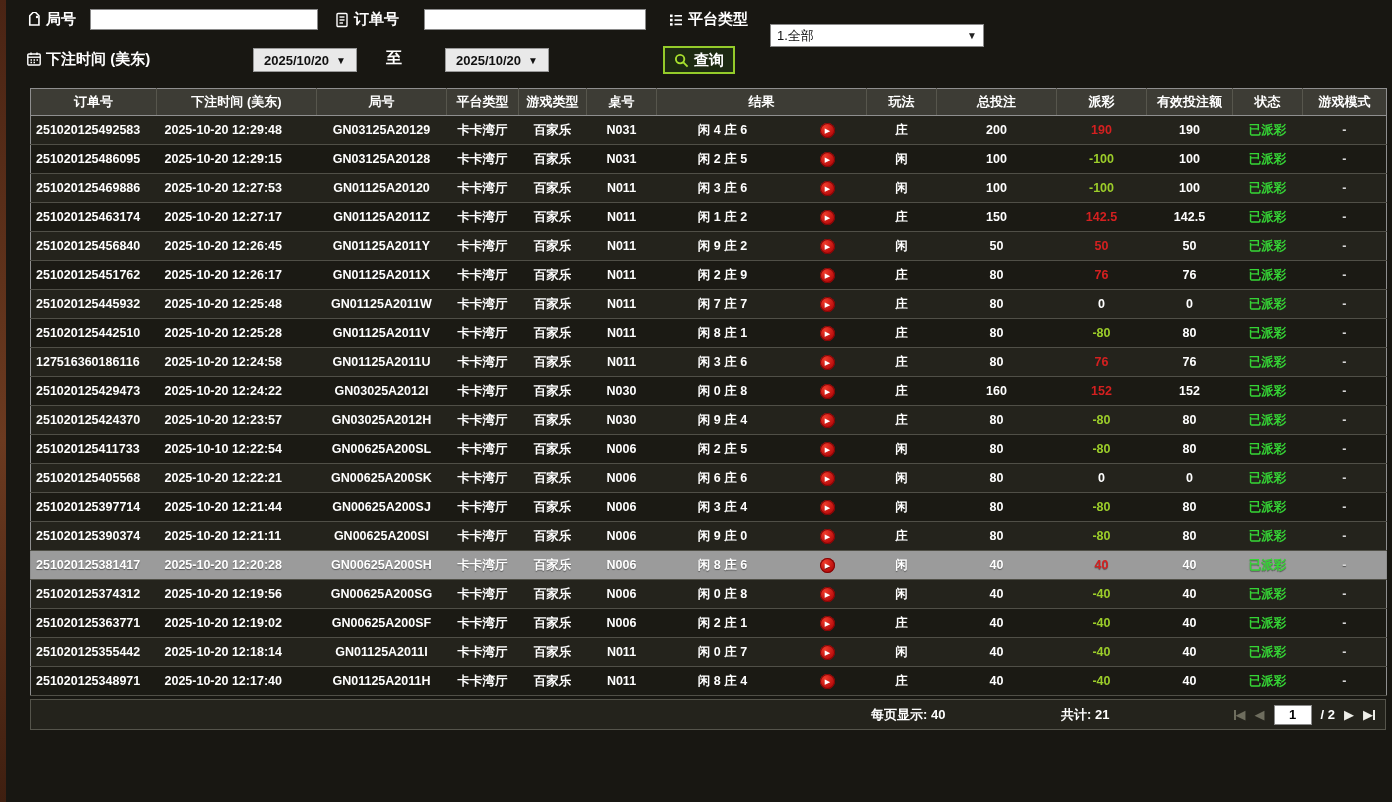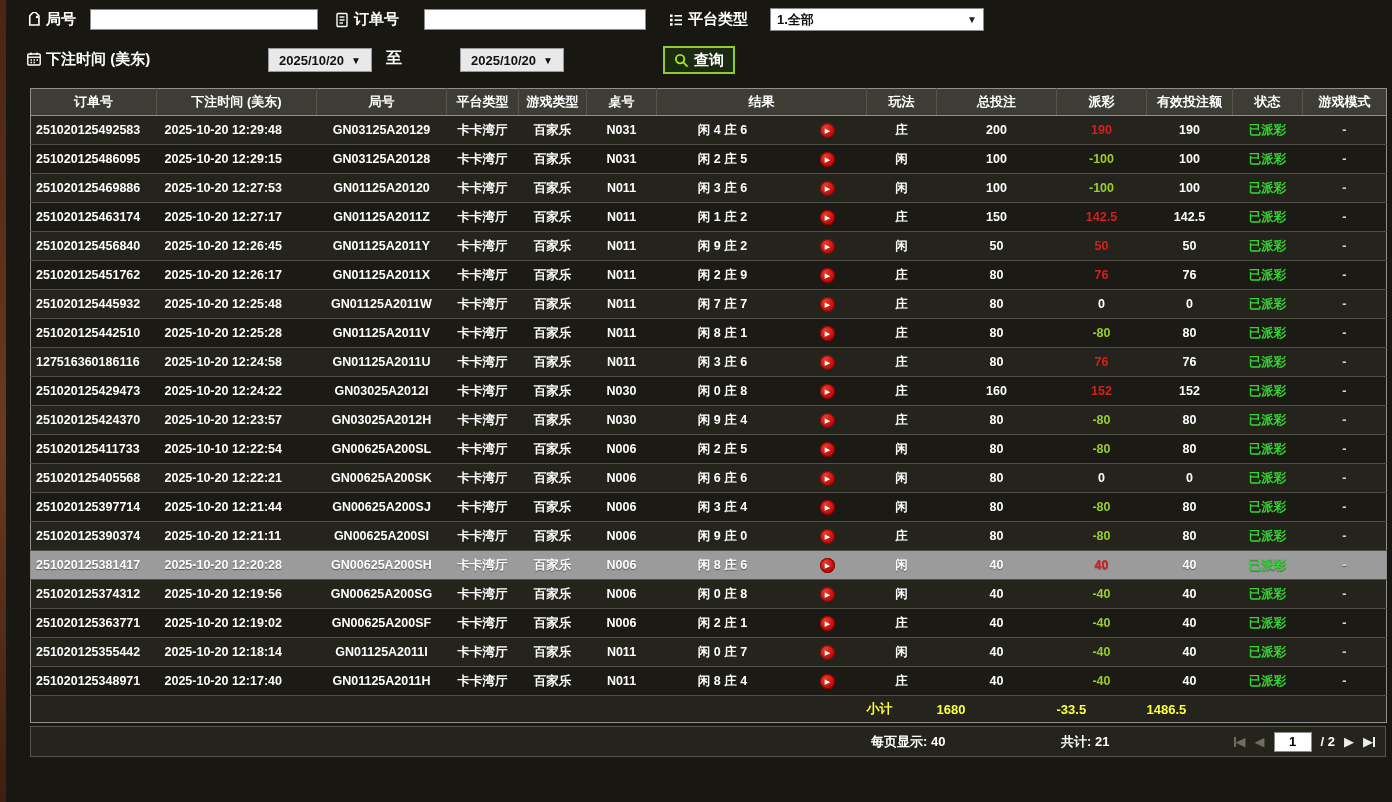--- a/index.html
+++ b/index.html
@@ -19,27 +19,27 @@
   .flt-icon{ position:absolute; width:16px; height:16px; color:#fff; }
   .flt-icon svg{ width:16px; height:16px; display:block; }
   .text-input{
     position:absolute; background:#ffffff; border:1px solid #8a8a8a;
     height:21px; font-size:13px; padding:0 5px; color:#111;
     font-family:"Liberation Sans","DejaVu Sans",sans-serif;
   }
   .select-box{
     position:absolute; background:#ffffff; border:1px solid #8a8a8a;
     height:23px; display:flex; align-items:center; justify-content:space-between;
-    padding:0 6px; font-size:13px; font-weight:bold; color:#111; cursor:pointer;
+    padding:0 6px; font-size:13px; font-weight:normal; color:#111; cursor:pointer;margin-top:16px;
   }
   .select-box .caret{ font-size:10px; color:#222; }
   .date-btn{
     position:absolute; background:#e9e9e9; border:1px solid #9a9a9a;
     height:24px; display:flex; align-items:center; justify-content:center; gap:7px;
-    font-size:13px; font-weight:bold; color:#111; cursor:pointer; padding:8px 8px;margin-left:15px;
+    font-size:13px; font-weight:bold; color:#111; cursor:pointer; padding:8px 8px;
   }
   .date-btn .caret{ font-size:10px; color:#111; }
   .query-btn{
     position:absolute; background:#1d2a12; border:2px solid #94cb2a;
     height:28px; display:flex; align-items:center; gap:5px; padding:0 9px;
     color:#ffffff; font-weight:bold; font-size:15px; cursor:pointer;
     font-family:"Liberation Sans","DejaVu Sans",sans-serif;
   }
   .query-btn svg{ width:15px; height:15px; display:block; }
   
@@ -644,28 +644,20 @@
     </td>
     <td>庄</td>
     <td>40</td>
     <td class="pay-neg">-40</td>
     <td>40</td>
     <td class="c-status">已派彩</td>
     <td class="c-mode">-</td>
   </tr>
       </tbody>
     <tfoot>
-      <tr class="summary">
-        <td colspan="7"></td>
-        <td>小计</td>
-        <td>1680</td>
-        <td>-33.5</td>
-        <td>1486.5</td>
-        <td colspan="2"></td>
-      </tr>
     </tfoot>
   </table>
 
   <div class="pagination">
     <span class="pg-perpage">
       <span>每页显示:</span>
       <span>40</span>
     </span>
     <span class="pg-total">
       <span>共计:</span>

